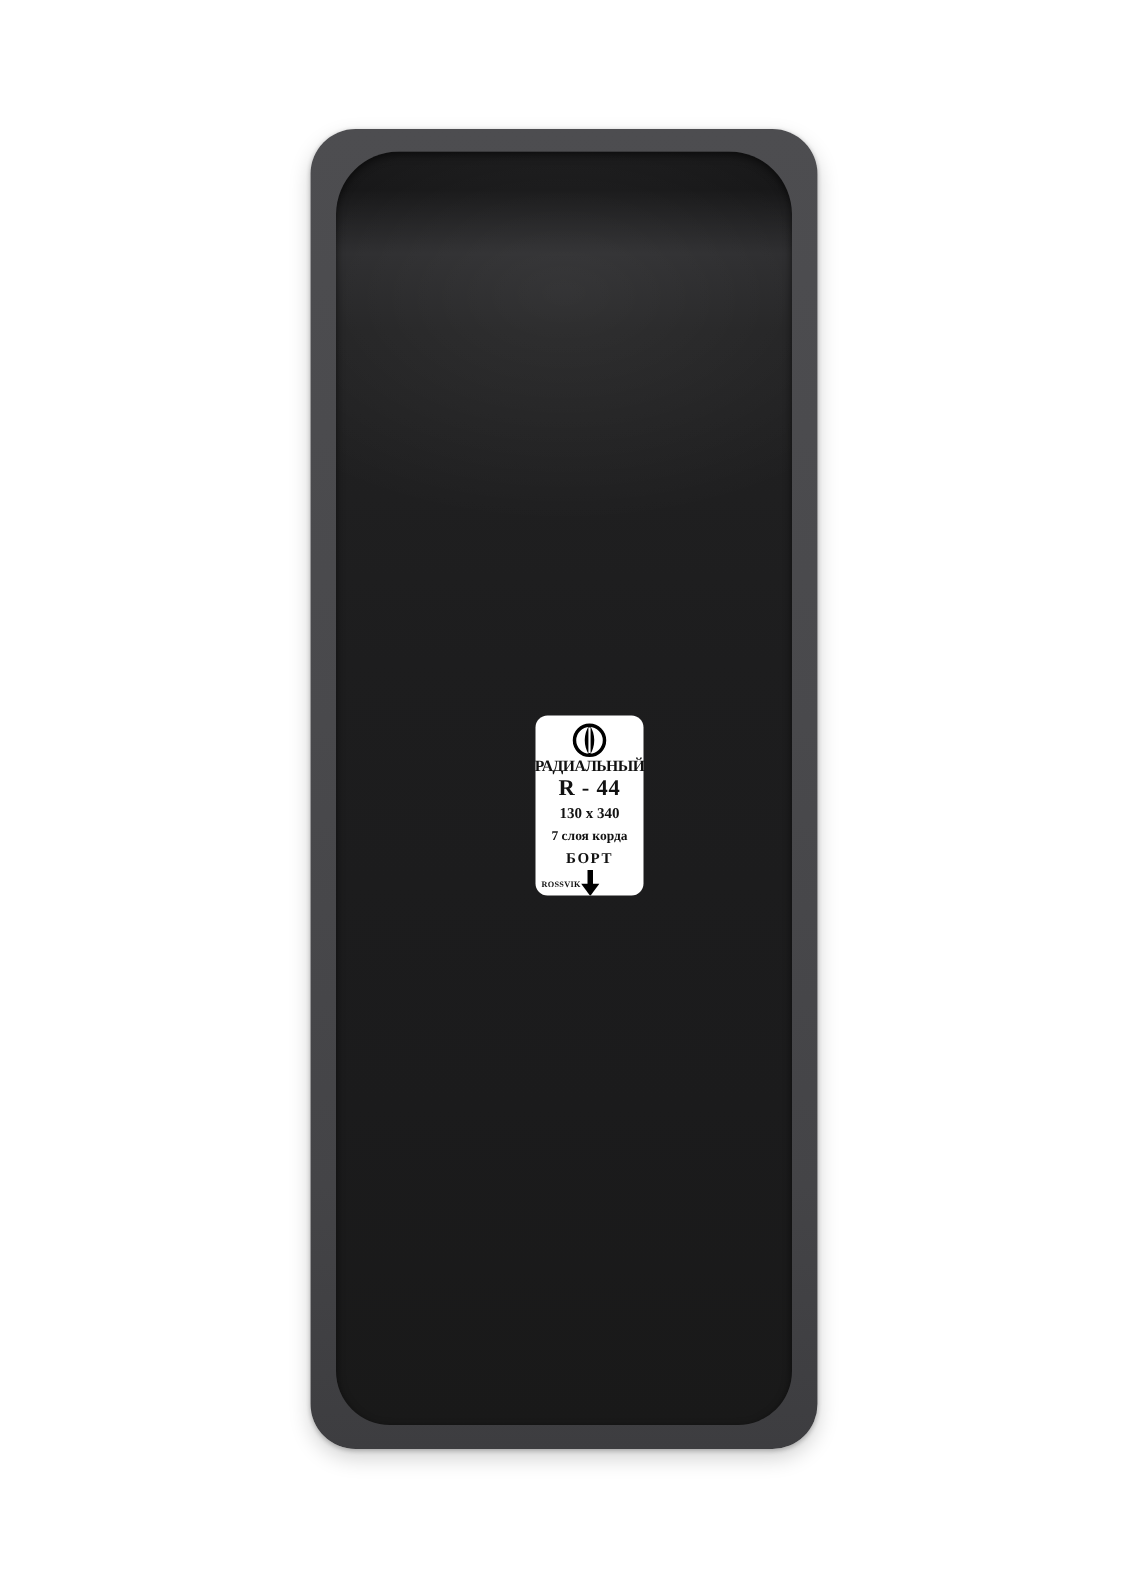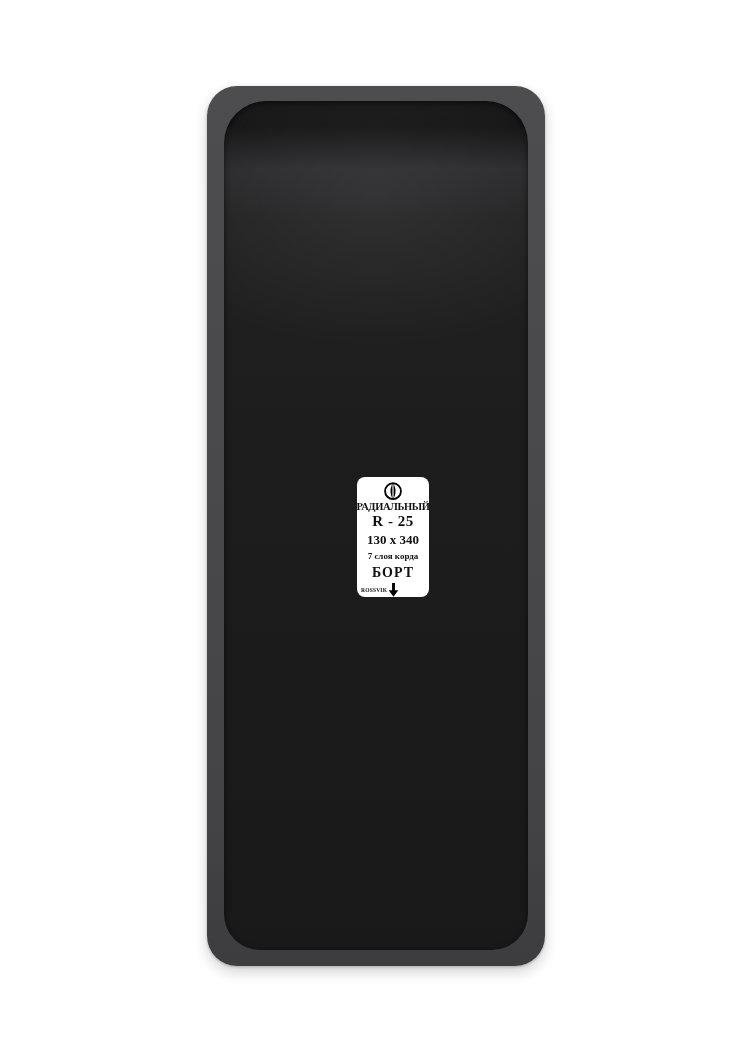--- a/index.html
+++ b/index.html
@@ -71,34 +71,34 @@
   }
   .label .model {
     margin-top: 0px;
     font-size: 15px;
     font-weight: bold;
     letter-spacing: 0.5px;
     line-height: 1.15;
   }
   .label .size {
     margin-top: 2px;
-    font-size: 13px;
+    font-size: 10px;
     font-weight: bold;
     line-height: 1.2;
   }
   .label .plies {
     margin-top: 3px;
     font-size: 9px;
     font-weight: bold;
     white-space: nowrap;
     line-height: 1.2;
   }
   .label .bead {
     margin-top: 4px;
-    font-size: 14px;
+    font-size: 10px;
     font-weight: bold;
     letter-spacing: 1px;
     line-height: 1.2;
   }
   .label .arrow {
     width: 15px;
     height: 18px;
     margin-top: 1px;
   }
   .label .brand {
@@ -118,21 +118,21 @@
     <div class="patch-inner">
       <div class="label">
 
         <svg class="emblem" viewBox="0 0 24 24" aria-hidden="true">
           <circle cx="12" cy="12" r="10.4" fill="none" stroke="#000000" stroke-width="2.4"></circle>
           <path d="M12 1.6 C 7.6 7.2, 7.6 16.8, 12 22.4 C 16.4 16.8, 16.4 7.2, 12 1.6 Z" fill="#000000"></path>
           <path d="M12 3.2 L 12 20.8" stroke="#ffffff" stroke-width="1.5"></path>
         </svg>
 
         <div class="type">РАДИАЛЬНЫЙ</div>
-        <div class="model">R - 25</div>
+        <div class="model">R - 44</div>
         <div class="size">130 x 340</div>
         <div class="plies">7 слоя корда</div>
         <div class="bead">БОРТ</div>
 
         <svg class="arrow" viewBox="0 0 15 18" aria-hidden="true">
           <rect x="5.6" y="0" width="3.8" height="10.5" fill="#000000"></rect>
           <path d="M1.2 9.5 L 13.8 9.5 L 7.5 18 Z" fill="#000000"></path>
         </svg>
 
         <div class="brand">ROSSVIK</div>

